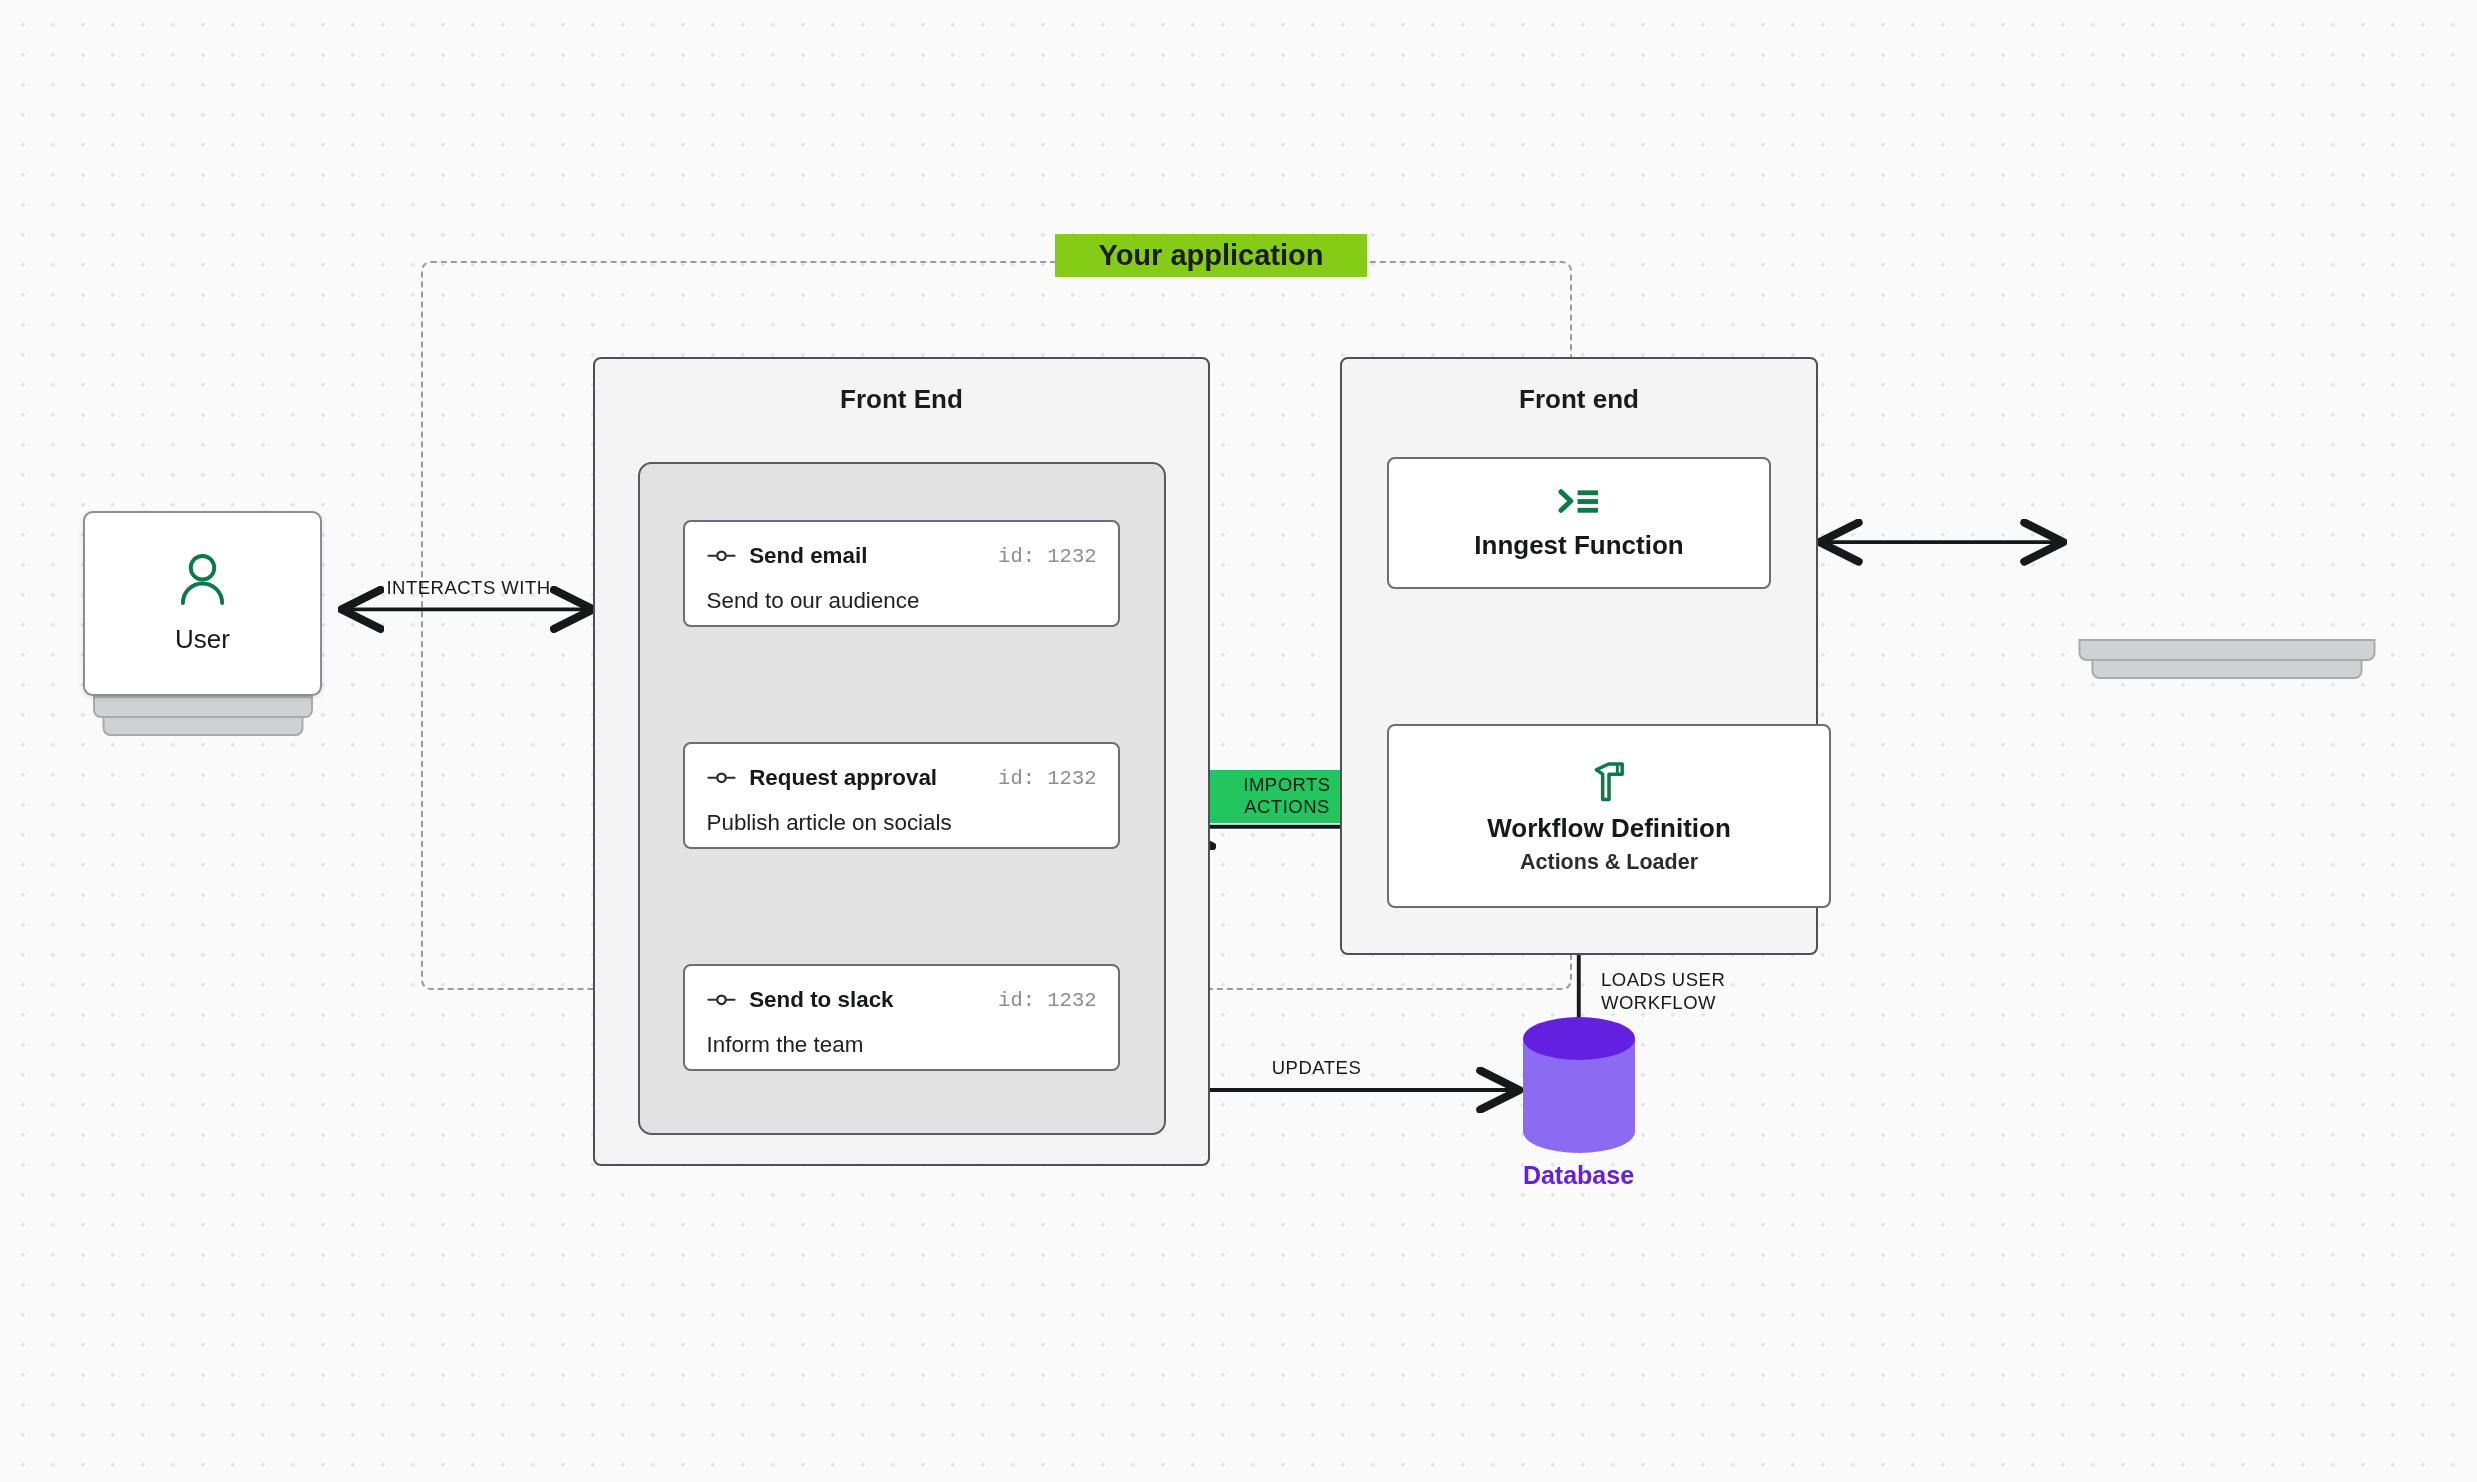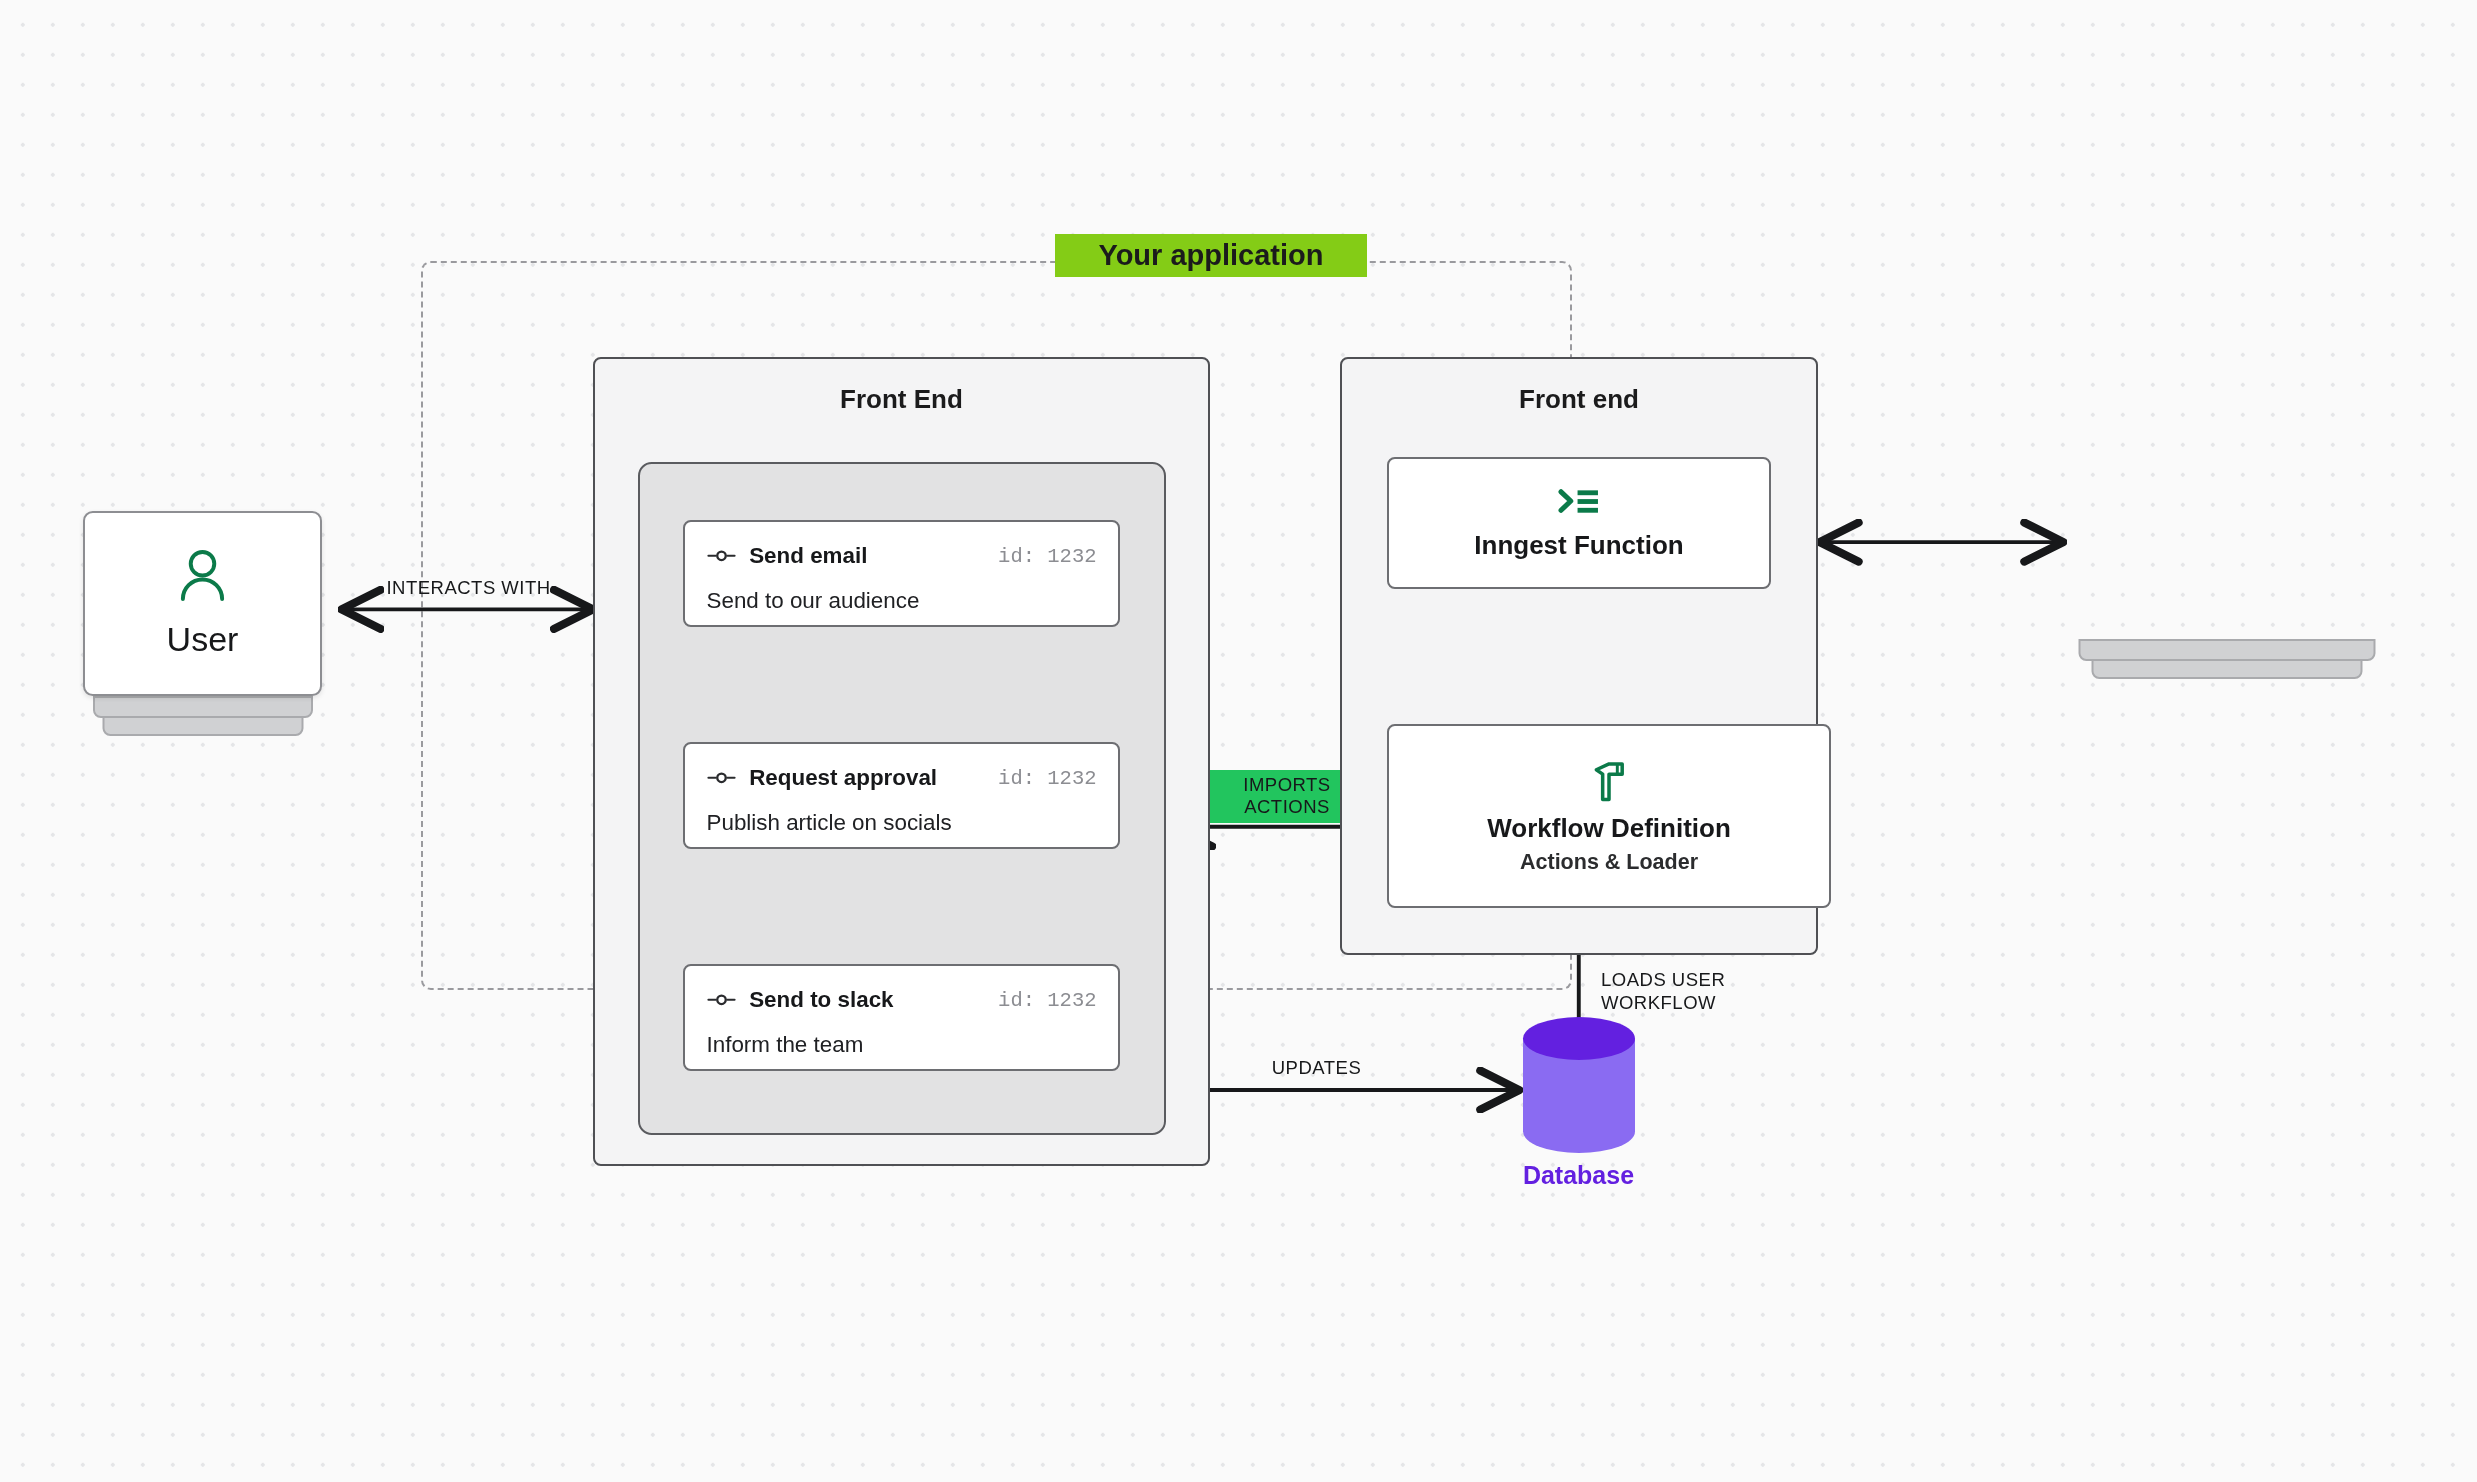--- a/index.html
+++ b/index.html
@@ -112,21 +112,21 @@
     border-radius:9.8px;
     display:flex; flex-direction:column;
     align-items:center; justify-content:center;
     box-shadow:0 2px 4.9px rgba(0,0,0,.10);
   }
 
   #user-node{ left:83px; top:511px; width:239px; height:219px; }
   #user-node .face{ width:239px; height:185px; }
   #user-node .layer2{ top:185px; width:220px; height:21.5px; }
   #user-node .layer3{ top:203px; width:201px; height:21.5px; }
-  .user-label{ font-size:34px; font-weight:400; color:#17181A; margin-top:15.6px; }
+  .user-label{ font-size:26px; font-weight:400; color:#17181A; margin-top:15.6px; }
 
   #inngest-node{ left:2066px; top:447px; width:322px; height:229px; }
   #inngest-node .face{ width:322px; height:192px; }
   #inngest-node .layer2{ top:192px; width:297px; height:21.5px; }
   #inngest-node .layer3{ top:210px; width:271px; height:21.5px; }
   .inngest-word{
     font-size:43px; font-weight:700; color:#17181A;
     letter-spacing:-1.2px; line-height:1;
   }
   .inngest-sub{

